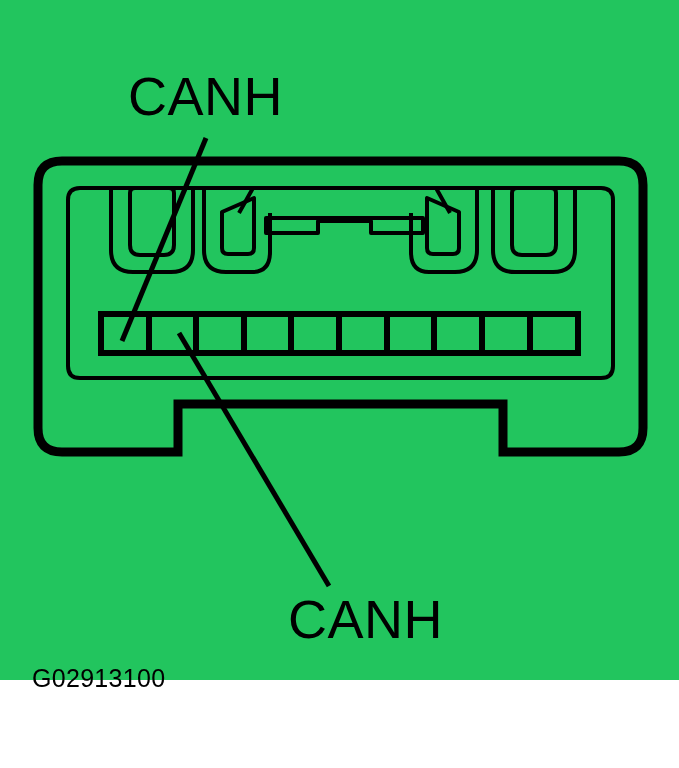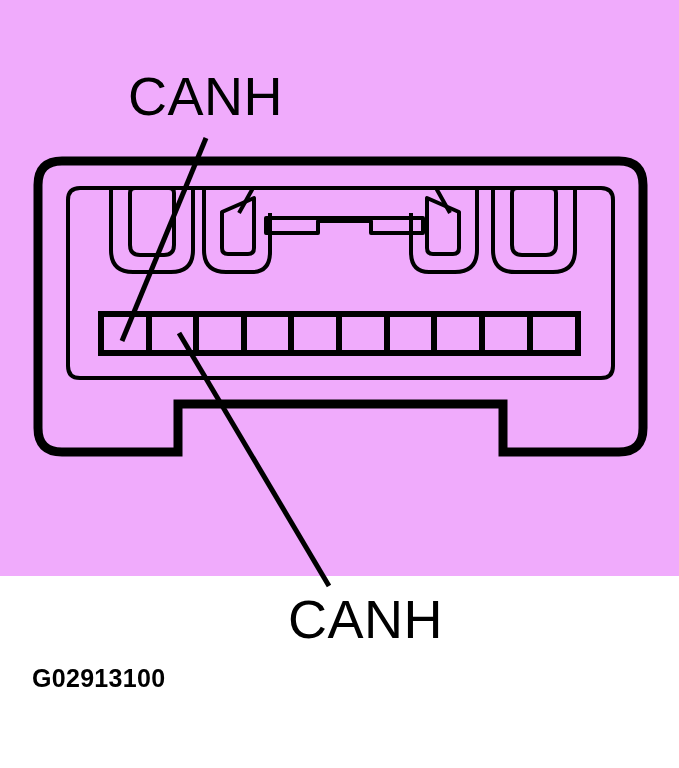--- a/index.html
+++ b/index.html
@@ -10,22 +10,22 @@
   body {
     width: 679px;
     height: 768px;
     font-family: "Liberation Sans", sans-serif;
     color: #000000;
     overflow: hidden;
   }
   #diagram-root {
     position: relative;
     width: 679px;
-    height: 576px;
-    background: #f0abfc;
+    height: 680px;
+    background: #22c55e;
   }
   #connector-svg {
     position: absolute;
     left: 0;
     top: 0;
     width: 679px;
     height: 768px;
     display: block;
   }
   .lbl {
@@ -46,21 +46,20 @@
     left: 288px;
     top: 592px;
     font-size: 54px;
     letter-spacing: 0.5px;
   }
   #figure-caption {
     left: 32px;
     top: 666px;
     font-size: 25px;
     letter-spacing: 0.3px;
-    font-weight: bold;
   }
 </style>
 </head>
 <body>
 
 <div id="diagram-root">
 
   <svg id="connector-svg" viewBox="0 0 679 768">
 
     <g>

